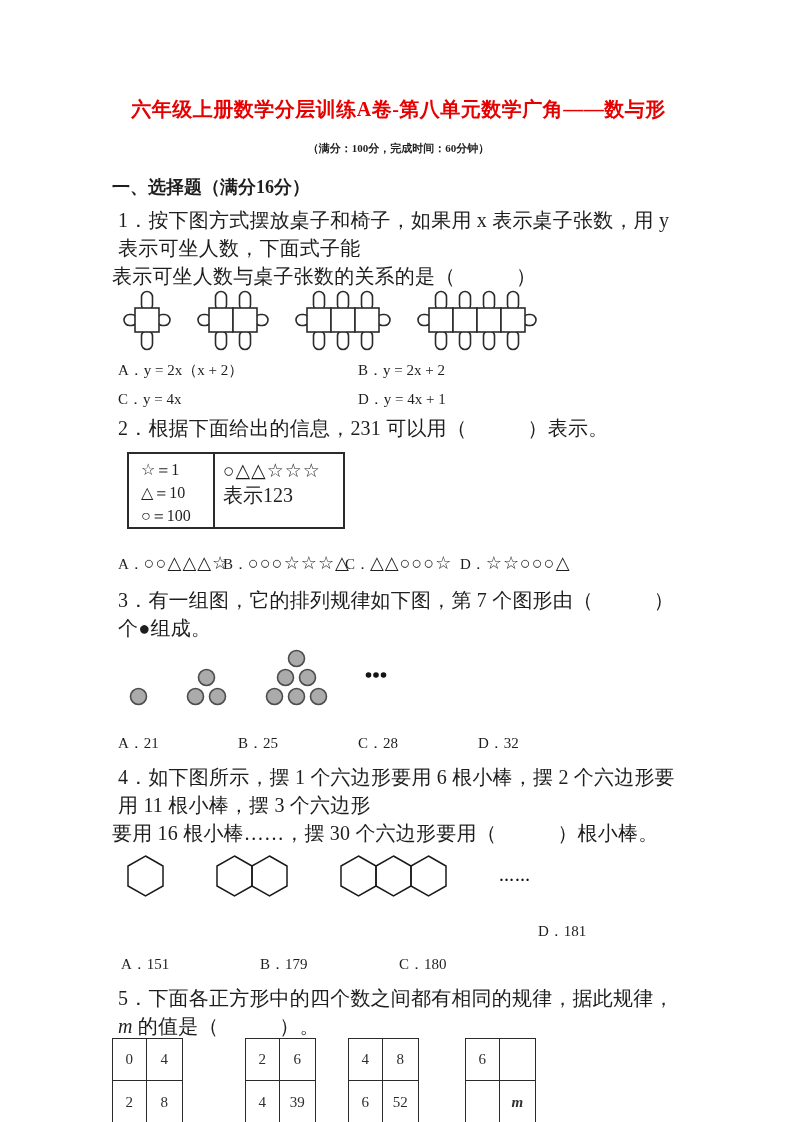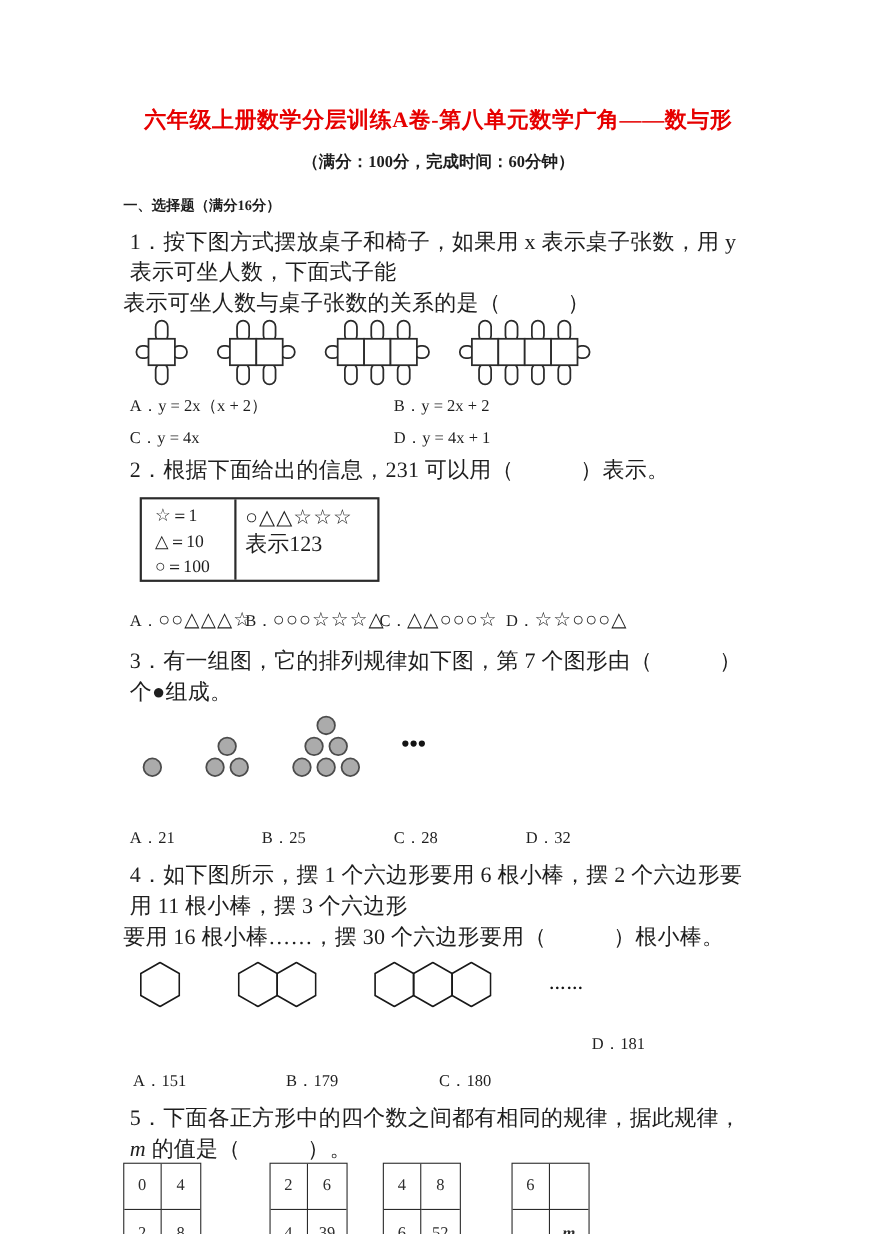--- a/index.html
+++ b/index.html
@@ -1,22 +1,22 @@
 <!DOCTYPE html>
 <html><head>
 <meta charset="utf-8">
 <style>
   html,body{margin:0;padding:0;background:#ffffff;}
   .page{position:relative;width:793px;height:1122px;background:#ffffff;overflow:hidden;
         font-family:"Liberation Serif","DejaVu Serif",serif;color:#1e1e1e;}
   .content{position:absolute;left:112px;top:0;width:573px;}
   .title{margin:94px 0 0;font-size:20px;line-height:30px;font-weight:700;
          color:#e60000;text-align:center;letter-spacing:0.5px;}
-  .subtitle{margin:12px 0 0;font-size:15px;line-height:24px;font-weight:700;text-align:center;}
-  .section{margin:13px 0 0;font-size:13px;line-height:28px;font-weight:700;}
+  .subtitle{margin:12px 0 0;font-size:11px;line-height:24px;font-weight:700;text-align:center;}
+  .section{margin:13px 0 0;font-size:18px;line-height:28px;font-weight:700;}
   .tline{font-size:20px;line-height:28px;letter-spacing:0.2px;}
   .mt5{margin-top:5px;} .mt6{margin-top:6px;} .mt8{margin-top:8px;}
   .indent{padding-left:6px;}
   .opt-row{display:flex;font-size:15px;line-height:28px;}
   .opt{flex:0 0 auto;white-space:nowrap;}
   .w240{width:240px;} .w120{width:120px;} .w139{width:139px;margin-top:33px;}
   .w162{width:162px;} .w160{width:160px;margin-top:32px;} .w105{width:105px;} .w122{width:122px;} .w115{width:115px;}
   .ml6{margin-left:6px;} .ml9{margin-left:9px;}
   .syms{font-size:18px;letter-spacing:1px;}
   .fig-row{display:flex;}
@@ -161,21 +161,21 @@
           <circle cx="32.5" cy="48.5" r="8"></circle>
           <circle cx="54.5" cy="48.5" r="8"></circle>
       </svg>
       <svg class="q3-ellipsis" width="22" height="8" viewBox="0 0 22 8" fill="#141414">
         <circle cx="3.5" cy="4" r="2.8"></circle>
           <circle cx="11" cy="4" r="2.8"></circle>
           <circle cx="18.5" cy="4" r="2.8"></circle>
       </svg>
     </div>
 
-    <div class="opt-row" style="margin-top:40px;">
+    <div class="opt-row" style="margin-top:22px;">
       <span class="opt w120 ml6">A．21</span>
       <span class="opt w120">B．25</span>
       <span class="opt w120">C．28</span>
       <span class="opt">D．32</span>
     </div>
 
     <div class="tline mt6 indent">4．如下图所示，摆 1 个六边形要用 6 根小棒，摆 2 个六边形要用 11 根小棒，摆 3 个六边形</div>
     <div class="tline">要用 16 根小棒……，摆 30 个六边形要用（　　　）根小棒。</div>
 
     <div class="fig-row q4-figs">

